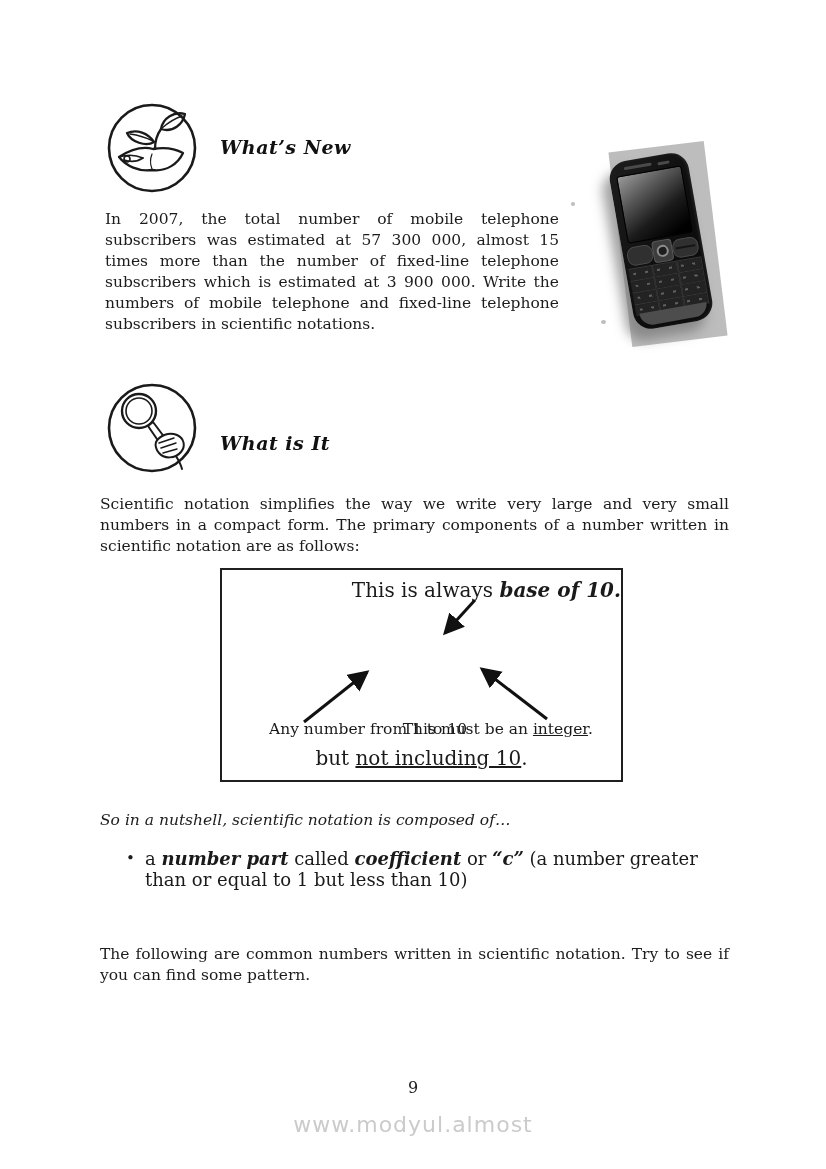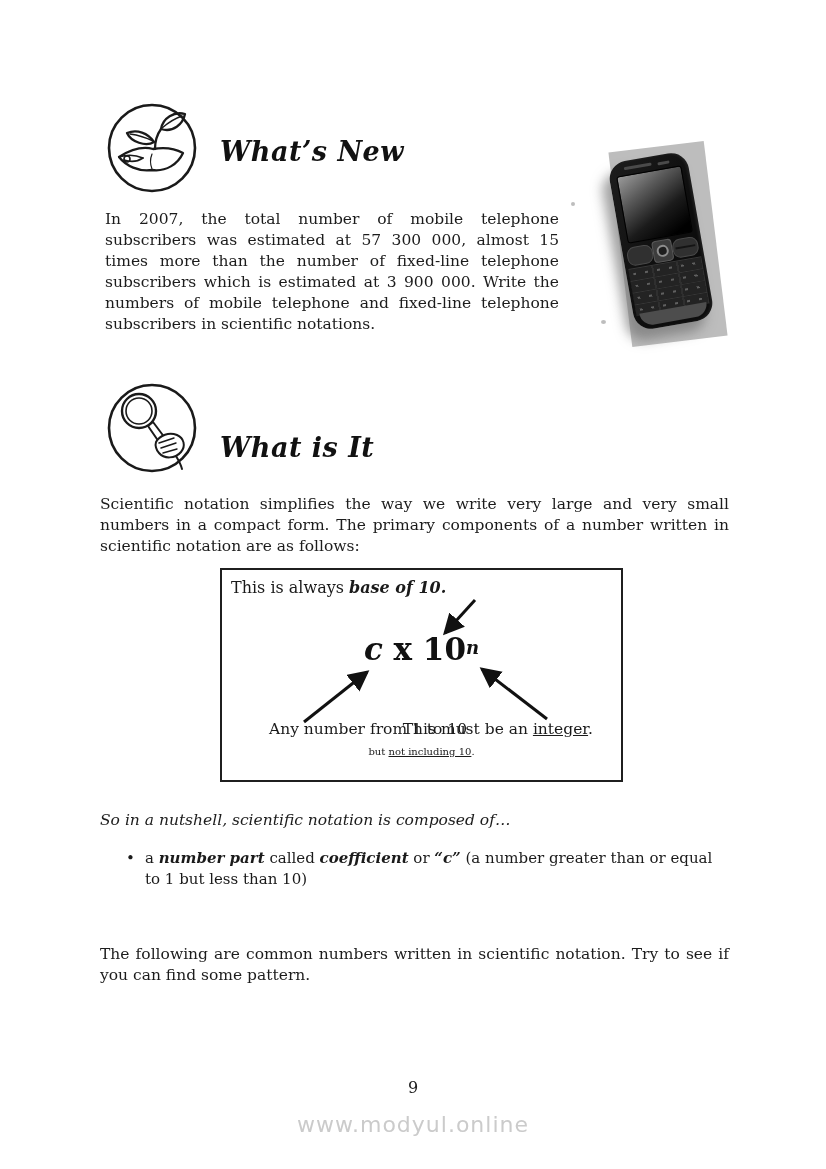--- a/index.html
+++ b/index.html
@@ -4,48 +4,48 @@
 <style>
   html,body{margin:0;padding:0;}
   body{
     width:826px;height:1169px;position:relative;background:#ffffff;
     font-family:"DejaVu Serif","Liberation Serif",serif;color:#1a1a1a;
     overflow:hidden;
   }
   .abs{position:absolute;}
   
   .section-title{
-    font-size:27px;font-weight:bold;font-style:italic;color:#111;
+    font-size:19px;font-weight:bold;font-style:italic;color:#111;
     letter-spacing:.5px;white-space:nowrap;
   }
   
   .para{font-size:15.5px;line-height:21px;text-align:justify;color:#1c1c1c;}
   .bi{font-weight:bold;font-style:italic;}
   .b{font-weight:normal;}
   .u{text-decoration:underline;}
   
   .icon-wrap{width:92px;height:92px;}
   .icon-wrap svg{display:block;}
   
   .diagram-box{
     left:220px;top:568px;width:399px;height:210px;
     border:2px solid #1f1f1f;background:#fff;
   }
-  .diag-top{position:absolute;top:8px;left:9px;width:100%;text-align:left;font-size:16px;}
+  .diag-top{position:absolute;top:8px;left:0;width:100%;text-align:right;font-size:20px;}
   .formula{
     position:absolute;top:60px;left:0;width:100%;text-align:center;
     font-size:31px;font-weight:bold;line-height:36px;color:#111;
   }
   .formula sup{font-size:18px;font-style:italic;vertical-align:6px;}
   .diag-label{position:absolute;font-size:15.5px;white-space:nowrap;}
-  .diag-bottom{position:absolute;top:176px;left:0;width:100%;text-align:center;font-size:10px;}
+  .diag-bottom{position:absolute;top:176px;left:0;width:100%;text-align:center;font-size:20px;}
   .arrow-svg{position:absolute;left:0;top:0;width:100%;height:100%;}
   
   .bullets{left:100px;top:848px;width:629px;}
-  .bullets .li{position:relative;padding-left:45px;font-size:15px;line-height:21px;margin-bottom:1px;}
+  .bullets .li{position:relative;padding-left:45px;font-size:18px;line-height:21px;margin-bottom:1px;}
   .bullets .li::before{content:"•";position:absolute;left:26px;top:0;font-size:15px;}
   
   .page-number{left:0;top:1078px;width:826px;text-align:center;font-size:16px;color:#222;}
   .watermark{
     left:0;top:1112px;width:826px;text-align:center;
     font-family:"DejaVu Sans","Liberation Sans",sans-serif;
     font-size:22px;color:#cbcbcb;letter-spacing:1px;
   }
   
   .photo-wrap{left:565px;top:130px;width:253px;height:228px;}
@@ -137,21 +137,20 @@
   </svg>
 </div>
 
 <div class="abs section-title" style="left:220px;top:432px;">What is It</div>
 
 <div class="abs para" style="left:100px;top:494px;width:629px;"><span class="b">Scientific notation</span><span> simplifies the way we write very large and very small numbers in a compact form. The primary components of a number written in scientific notation are as follows:</span></div>
 
 <div class="abs diagram-box">
   <div class="diag-top"><span>This is always </span><span class="bi">base of 10.</span></div>
 
-  <div class="formula"><span style="font-style:italic;">c</span><span> x </span><span>10</span><sup>n</sup></div>
 
   <svg class="arrow-svg" viewBox="0 0 399 210">
     <defs>
       <marker id="ah" markerWidth="8" markerHeight="8" refX="6" refY="3.5" orient="auto">
         <path d="M0,0 L7,3.5 L0,7 Z" fill="#111"></path>
       </marker>
     </defs>
     <line x1="253" y1="30" x2="223" y2="63" stroke="#111" stroke-width="3" marker-end="url(#ah)"></line>
     <line x1="82" y1="152" x2="145" y2="102" stroke="#111" stroke-width="3" marker-end="url(#ah)"></line>
     <line x1="325" y1="149" x2="260" y2="99" stroke="#111" stroke-width="3" marker-end="url(#ah)"></line>
@@ -164,13 +163,13 @@
 
 <div class="abs para" style="left:100px;top:810px;width:629px;text-align:left;font-style:italic;">So in a nutshell, scientific notation is composed of…</div>
 
 <div class="abs bullets">
   <div class="li"><span>a </span><span class="bi">number part</span><span> called </span><span class="bi">coefficient</span><span> or </span><span class="bi">“c”</span><span> (a number greater than or equal to 1 but less than 10)</span></div>
 </div>
 
 <div class="abs para" style="left:100px;top:944px;width:629px;">The following are common numbers written in scientific notation. Try to see if you can find some pattern.</div>
 
 <div class="abs page-number">9</div>
-<div class="abs watermark">www.modyul.online</div>
+<div class="abs watermark">www.modyul.almost</div>
 
 </body></html>

